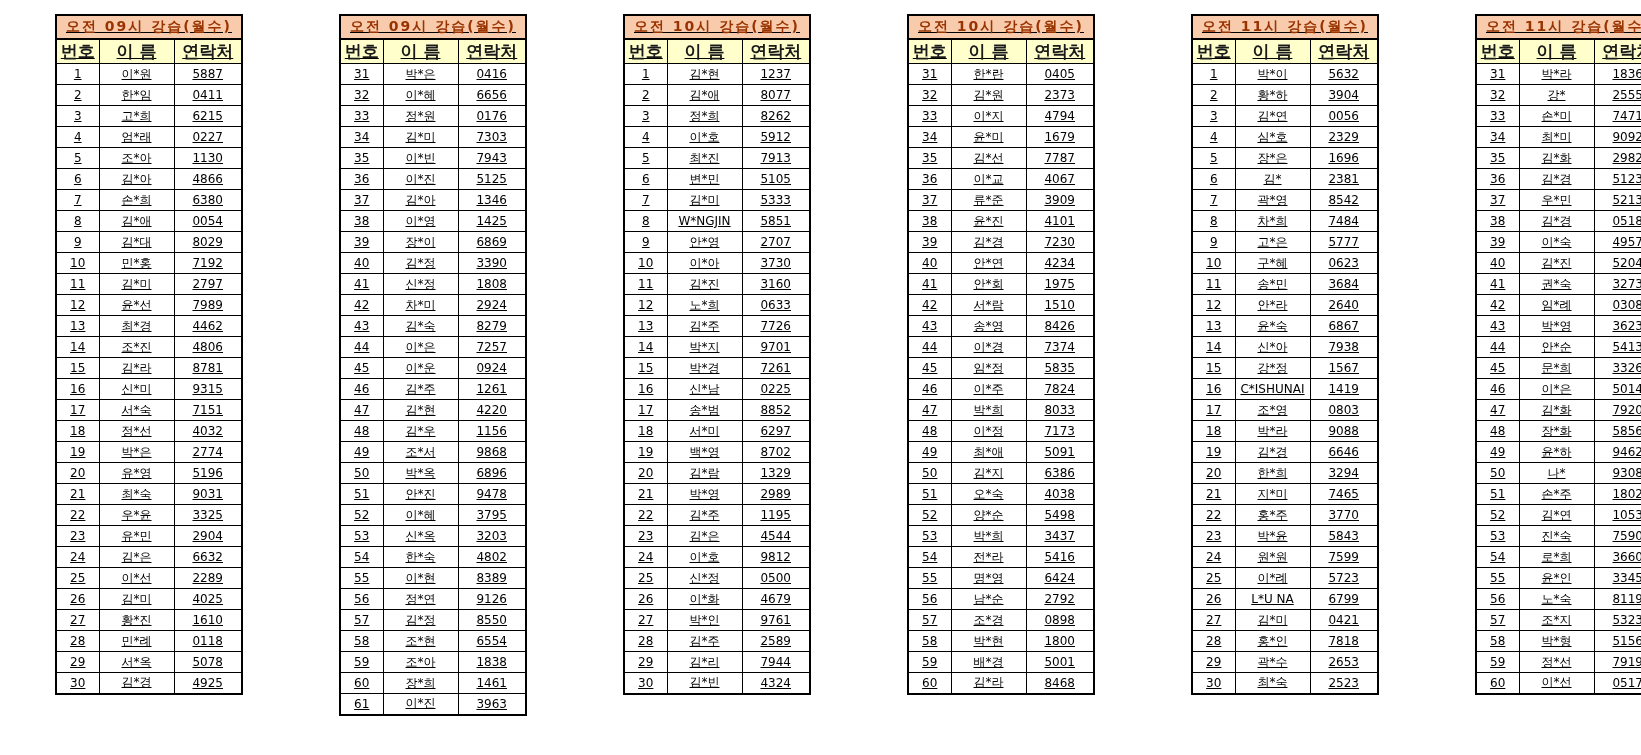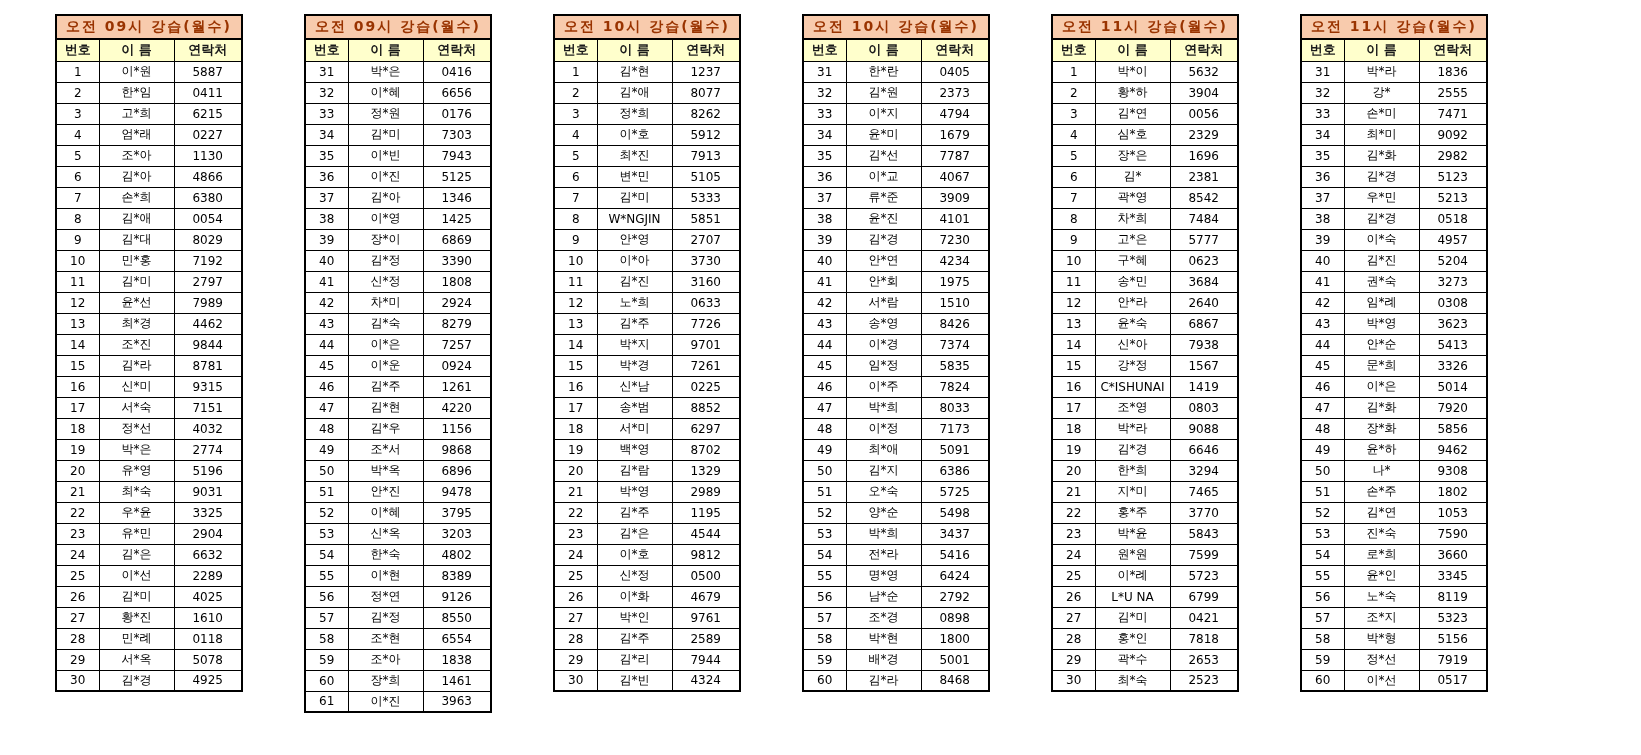--- a/index.html
+++ b/index.html
@@ -20,21 +20,22 @@
   .page {
     width: 1641px;
     height: 755px;
     background: var(--page-bg);
     overflow: hidden;
   }
   .tables {
     display: flex;
     align-items: flex-start;
     padding: 14px 0 0 55px;
-    gap: 61px;
+    gap: 96px;
+    text-decoration: underline;
   }
   table.roster {
     border-collapse: collapse;
     border: 2px solid var(--border-color);
     table-layout: fixed;
     flex: 0 0 auto;
   }
   table.roster th, table.roster td {
     border: 1px solid var(--border-color);
     text-align: center;
@@ -49,21 +50,21 @@
     font-weight: bold;
     font-size: 14px;
     height: 24px;
     letter-spacing: 2px;
     border-bottom: 2px solid var(--border-color);
   }
   .header-row th {
     background: var(--header-bg);
     color: var(--header-color);
     font-weight: bold;
-    font-size: 13px;
+    font-size: 17px;
     height: 22px;
     border-bottom: 2px solid var(--border-color);
   }
   .data-row td {
     background: #ffffff;
     color: #000000;
     font-size: 12px;
     height: 21px;
   }
   .col-no     { width: 43px; }
@@ -161,21 +162,21 @@
 
   <tr class="data-row">
     <td class="col-no">13</td>
     <td class="col-name">최*경</td>
     <td class="col-contact">4462</td>
   </tr>
 
   <tr class="data-row">
     <td class="col-no">14</td>
     <td class="col-name">조*진</td>
-    <td class="col-contact">9844</td>
+    <td class="col-contact">4806</td>
   </tr>
 
   <tr class="data-row">
     <td class="col-no">15</td>
     <td class="col-name">김*라</td>
     <td class="col-contact">8781</td>
   </tr>
 
   <tr class="data-row">
     <td class="col-no">16</td>
@@ -791,21 +792,21 @@
 
   <tr class="data-row">
     <td class="col-no">50</td>
     <td class="col-name">김*지</td>
     <td class="col-contact">6386</td>
   </tr>
 
   <tr class="data-row">
     <td class="col-no">51</td>
     <td class="col-name">오*숙</td>
-    <td class="col-contact">5725</td>
+    <td class="col-contact">4038</td>
   </tr>
 
   <tr class="data-row">
     <td class="col-no">52</td>
     <td class="col-name">양*순</td>
     <td class="col-contact">5498</td>
   </tr>
 
   <tr class="data-row">
     <td class="col-no">53</td>

